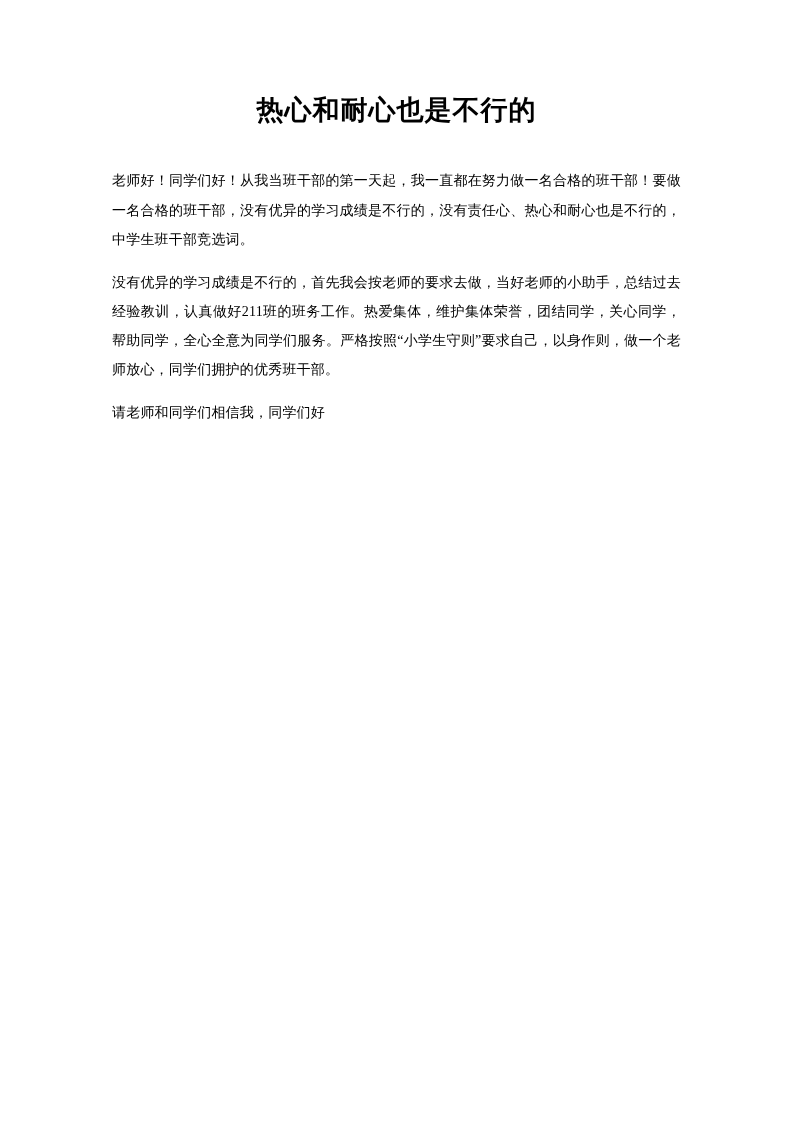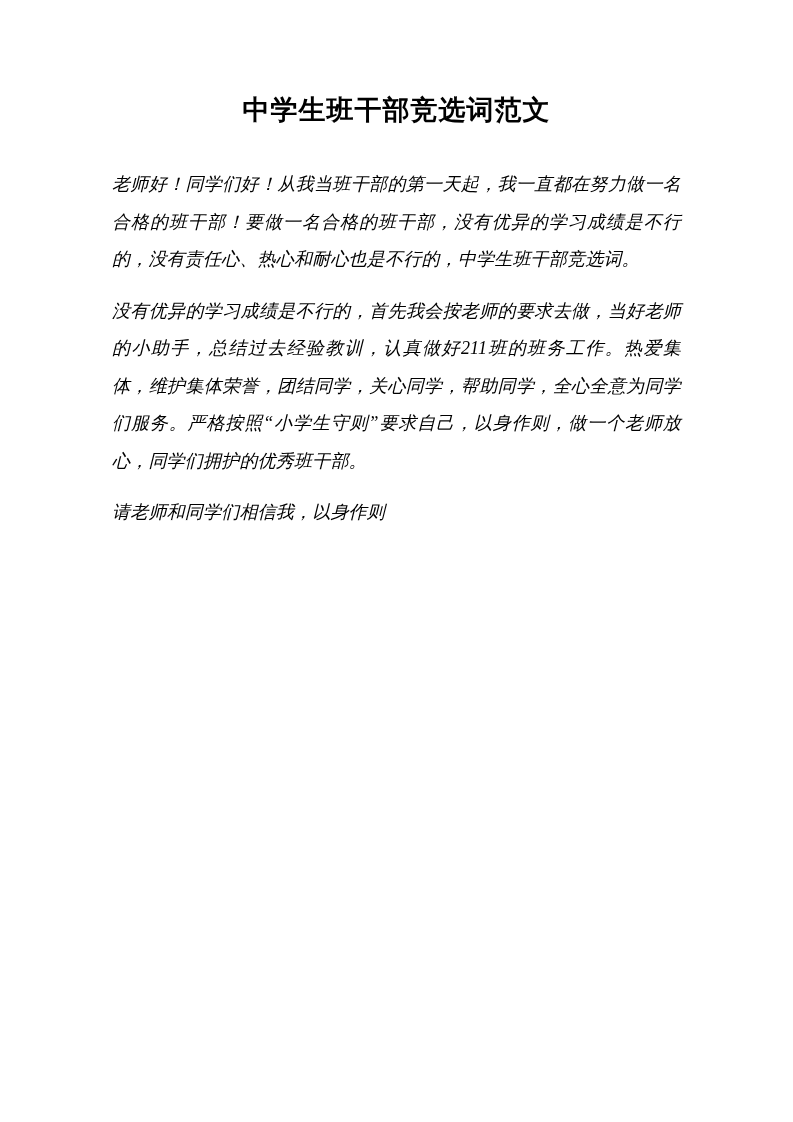--- a/index.html
+++ b/index.html
@@ -26,42 +26,41 @@
   .doc-title {
     font-size: 27px;
     font-weight: bold;
     text-align: center;
     letter-spacing: 1px;
     margin: 0 0 38px 0;
     line-height: 1.35;
     font-family: "Liberation Serif", "DejaVu Serif", serif;
   }
   .doc-body {
-    font-size: 18px;
+    font-size: 14px;
     line-height: 2.08;
     text-align: justify;
     text-justify: inter-ideograph;
-    font-style: italic;
   }
   .para {
     margin: 0 0 14px 0;
     text-align: justify;
     text-justify: inter-ideograph;
     letter-spacing: 0.2px;
   }
   .para:last-child {
     margin-bottom: 0;
   }
 </style>
 </head>
 <body>
 
 <div class="page">
 
-  <h1 class="doc-title">中学生班干部竞选词范文</h1>
+  <h1 class="doc-title">热心和耐心也是不行的</h1>
 
   <div class="doc-body">
     <p class="para">老师好！同学们好！从我当班干部的第一天起，我一直都在努力做一名合格的班干部！要做一名合格的班干部，没有优异的学习成绩是不行的，没有责任心、热心和耐心也是不行的，中学生班干部竞选词。</p>
     <p class="para">没有优异的学习成绩是不行的，首先我会按老师的要求去做，当好老师的小助手，总结过去经验教训，认真做好211班的班务工作。热爱集体，维护集体荣誉，团结同学，关心同学，帮助同学，全心全意为同学们服务。严格按照“小学生守则”要求自己，以身作则，做一个老师放心，同学们拥护的优秀班干部。</p>
-    <p class="para">请老师和同学们相信我，以身作则</p>
+    <p class="para">请老师和同学们相信我，同学们好</p>
   </div>
 
 </div>
 
 </body></html>

